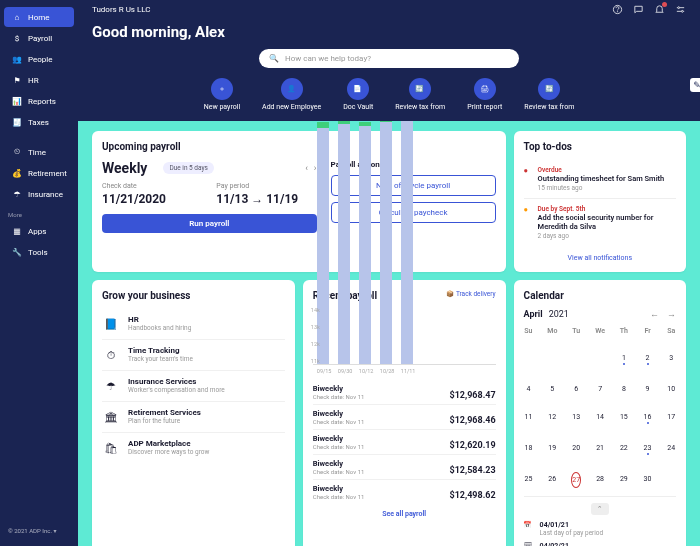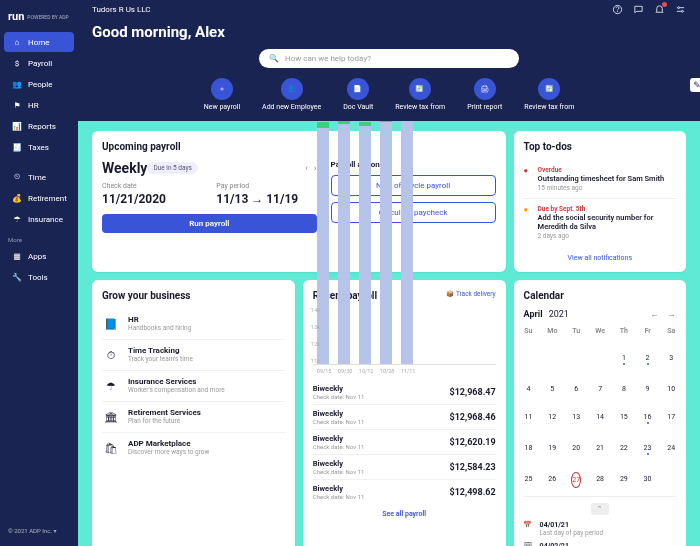--- a/index.html
+++ b/index.html
@@ -23,21 +23,21 @@
 .search{background:#fff;border-radius:14px;width:260px;margin:0 auto 10px;padding:5px 10px;display:flex;align-items:center;gap:6px;color:#999;font-size:8px}
 .quick{display:flex;justify-content:center;gap:22px;position:relative}
 .quick-item{display:flex;flex-direction:column;align-items:center;gap:3px;font-size:7px;cursor:pointer}
 .quick-item .circ{width:22px;height:22px;border-radius:50%;background:#3954d6;display:flex;align-items:center;justify-content:center;color:#fff}
 .edit-btn{position:absolute;right:-18px;top:0;width:14px;height:14px;background:#fff;border-radius:3px;display:flex;align-items:center;justify-content:center;color:#1a2452}
 .content{flex:1;padding:10px 14px;display:grid;grid-template-columns:1fr 1fr .85fr;gap:8px;overflow:auto;background:#5eead4}
 .card{background:#fff;border-radius:6px;padding:10px;box-shadow:0 1px 2px rgba(0,0,0,.05)}
 .card h3{font-size:10px;font-weight:700;margin-bottom:8px}
 .span2{grid-column:span 2}
 .upcoming{display:grid;grid-template-columns:1.3fr 1fr;gap:14px}
-.weekly-row{display:flex;align-items:center;gap:0;margin-bottom:6px}
+.weekly-row{display:flex;align-items:center;gap:16px;margin-bottom:6px}
 .weekly-title{font-size:14px;font-weight:700}
 .pill{background:#eef;color:#556;padding:2px 6px;border-radius:8px;font-size:6.5px}
 .arrows{margin-left:auto;display:flex;gap:6px;color:#888;font-size:9px}
 .dates{display:flex;gap:14px;margin-bottom:8px}
 .date-block{flex:1}
 .date-label{font-size:7px;color:#888;margin-bottom:2px}
 .date-val{font-size:12px;font-weight:700}
 .btn{border:none;border-radius:4px;padding:5px 0;font-size:8px;cursor:pointer;width:100%;text-align:center}
 .btn-primary{background:#3954d6;color:#fff;font-weight:600}
 .btn-outline{background:#fff;border:1px solid #3954d6;color:#3954d6;margin-bottom:6px}
@@ -55,21 +55,21 @@
 .grow-ico{width:18px;height:18px;display:flex;align-items:center;justify-content:center;font-size:11px}
 .grow-t{font-size:8px;font-weight:700}
 .grow-s{font-size:6.5px;color:#999}
 .chart{height:58px;display:flex;align-items:flex-end;gap:9px;padding:0 4px;border-bottom:1px solid #ddd;position:relative;margin-bottom:3px}
 .chart-ylabels{position:absolute;left:-2px;top:0;bottom:0;display:flex;flex-direction:column;justify-content:space-between;font-size:5.5px;color:#aaa}
 .bar{width:12px;display:flex;flex-direction:column-reverse}
 .seg{width:100%}
 .chart-x{display:flex;gap:9px;padding:0 4px;font-size:5.5px;color:#aaa;margin-bottom:6px}
 .chart-x span{width:12px;text-align:center}
 .track{font-size:6.5px;color:#3954d6;float:right;cursor:pointer}
-.pay-row{display:flex;justify-content:space-between;align-items:center;padding:4px 0;border-bottom:1px solid #f0f0f0}
+.pay-row{display:flex;justify-content:space-between;align-items:flex-end;padding:4px 0;border-bottom:1px solid #f0f0f0}
 .pay-row:last-of-type{border:none}
 .pay-l{font-size:7.5px;font-weight:700}
 .pay-s{font-size:6px;color:#999}
 .pay-a{font-size:9px;font-weight:700}
 .see-all{text-align:center;font-size:7px;color:#3954d6;margin-top:6px;cursor:pointer;font-weight:600}
 .cal-header{display:flex;align-items:flex-start;gap:6px;font-size:9px;margin-bottom:6px}
 .cal-month{font-weight:700}
 .cal-nav{margin-left:auto;display:flex;gap:8px;color:#888;cursor:pointer}
 .cal-grid{display:grid;grid-template-columns:repeat(7,1fr);gap:14px;text-align:center;font-size:7px}
 .cal-dow{color:#888;font-weight:600;padding:2px 0}
@@ -82,21 +82,20 @@
 .event .ei{width:10px}
 .event-d{font-weight:700}
 .event-s{color:#999;font-size:6.5px}
 svg{width:100%;height:100%}
 </style>
 </head>
 <body>
 
 <div class="app">
   <div class="sidebar">
-    <div class="logo">run<span class="logo-sub">POWERED BY ADP</span></div>
     <div id="nav-main">
         <div class="nav-item active">
           <span class="ico">⌂</span>
           <span>Home</span>
         </div>
         <div class="nav-item">
           <span class="ico">$</span>
           <span>Payroll</span>
         </div>
         <div class="nav-item">

